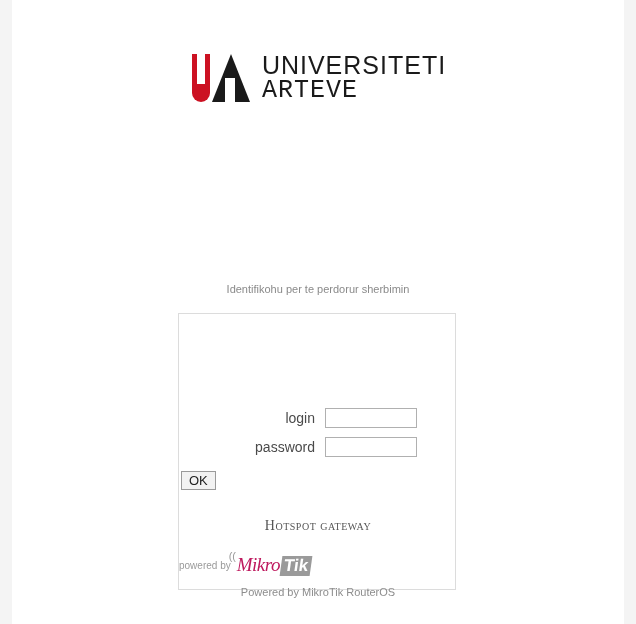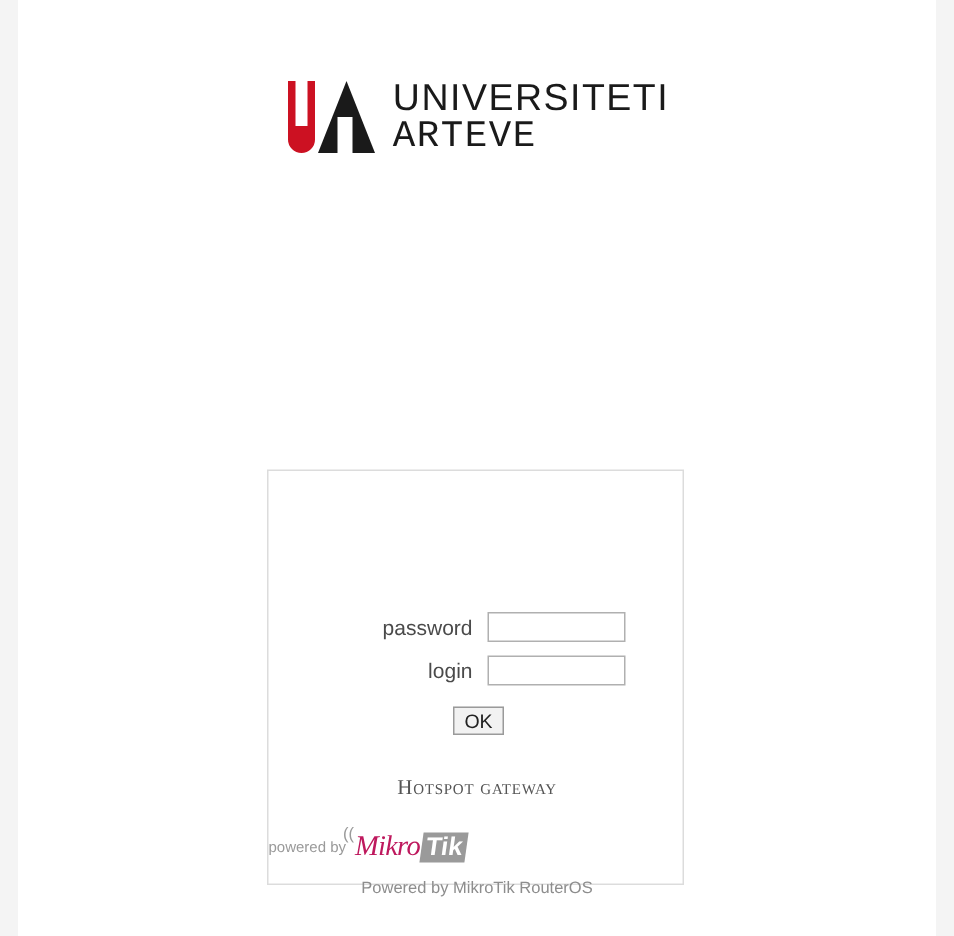--- a/index.html
+++ b/index.html
@@ -153,21 +153,20 @@
     height: 16px;
     border: 1px solid #b0b0b0;
     background: #ffffff;
     font-size: 12px;
     padding: 1px 3px;
     box-sizing: content-box;
     font-family: "Liberation Sans", sans-serif;
   }
   .btn-row {
     display: flex;
-    justify-content: center;
     padding-left: 2px;
     margin-top: 14px;
   }
   .ok-btn {
     border: 1px solid #9a9a9a;
     background: #f2f2f2;
     font-size: 13px;
     color: #222222;
     padding: 1px 7px;
     font-family: "Liberation Sans", sans-serif;
@@ -254,33 +253,34 @@
         <div class="black-a"></div>
         <div class="black-a-notch"></div>
       </div>
       <div class="logo-text">
         <div class="l1">UNIVERSITETI</div>
         <div class="l2">ARTEVE</div>
       </div>
     </div>
   </div>
 
+  <div class="info-line">Identifikohu per te perdorur sherbimin</div>
 
   <div class="login-box">
 
     <div class="form">
+
+      <div class="form-row">
+        <label>login</label>
+        <input type="text" placeholder="" style="">
+      </div>
 
       <div class="form-row">
         <label>password</label>
         <input type="password" placeholder="" style="">
-      </div>
-
-      <div class="form-row">
-        <label>login</label>
-        <input type="text" placeholder="" style="">
       </div>
 
       <div class="btn-row">
         <button class="ok-btn">OK</button>
       </div>
 
     </div>
 
     <div class="gateway-title">Hotspot gateway</div>
 

